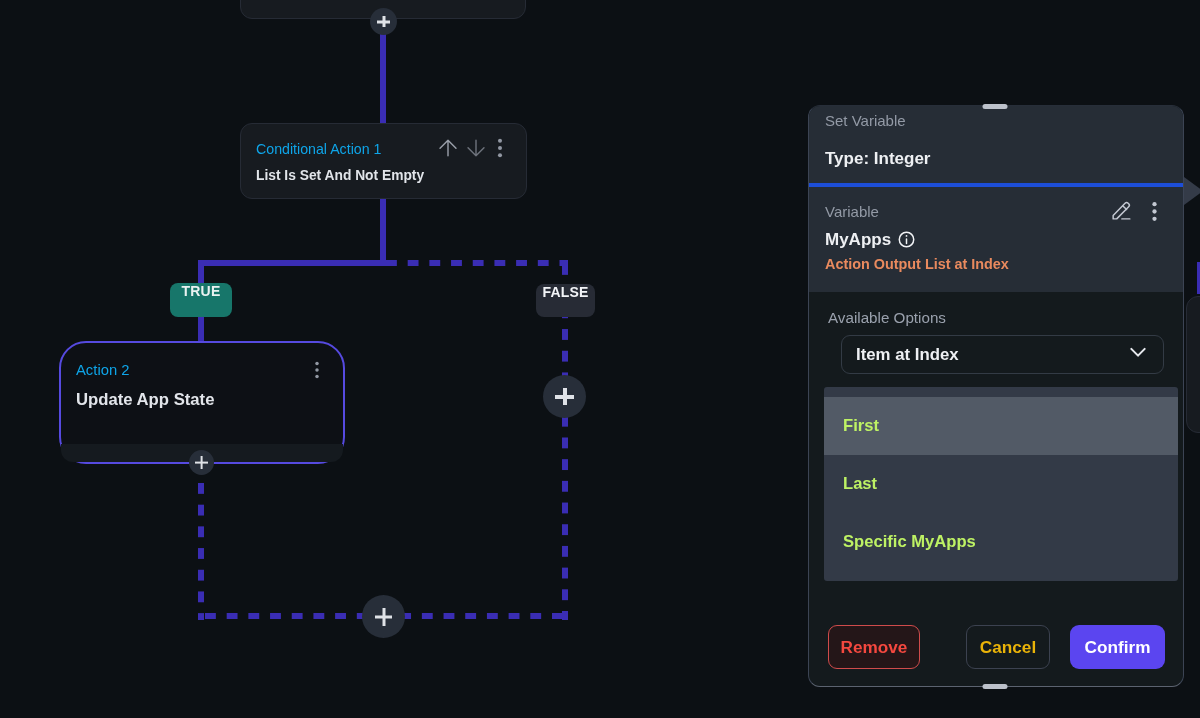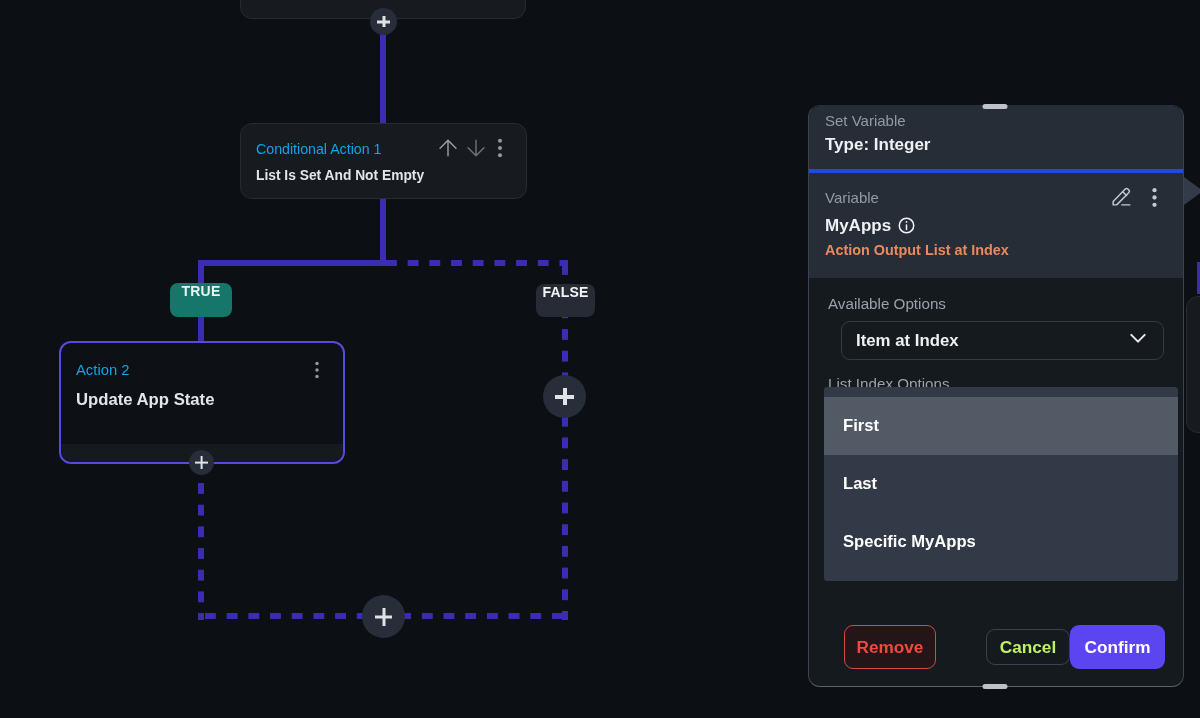--- a/index.html
+++ b/index.html
@@ -12,21 +12,21 @@
   .edge{position:absolute;background:#3a2db4;}
   .dash-v{position:absolute;width:6px;
      background-image:linear-gradient(#3a2db4 50.7%,rgba(0,0,0,0) 0%);
      background-size:6px 21.7px;background-repeat:repeat-y;}
   .dash-h{position:absolute;height:6px;
      background-image:linear-gradient(90deg,#3a2db4 50.7%,rgba(0,0,0,0) 0%);
      background-size:21.7px 6px;background-repeat:repeat-x;}
 
   .card{position:absolute;border-radius:12px;background:#171b20;
         border:1px solid #262b35;box-sizing:border-box;}
-  .card.sel{border:2px solid #564ae0;background:#0d1015;border-radius:12px;}
+  .card.sel{border:2px solid #564ae0;background:#0d1015;border-radius:27px;}
   .card-head{display:flex;align-items:center;justify-content:space-between;}
   .card-sub{color:#0ea5e9;font-size:14.2px;letter-spacing:0px;}
   .card-title{color:#e2e5ea;font-size:13.8px;font-weight:bold;letter-spacing:0px;}
 
   .icon-btn{width:20px;height:20px;display:flex;align-items:center;justify-content:center;}
 
   .plus{position:absolute;border-radius:50%;background:#272e39;
         display:flex;align-items:center;justify-content:center;}
   .plus i{display:block;position:relative;}
   .plus i:before{content:"";position:absolute;background:#dfe2e7;left:0;right:0;top:50%;height:var(--sw,2.6px);transform:translateY(-50%);}
@@ -48,21 +48,21 @@
   .p-strong{color:#eef0f3;font-size:17px;font-weight:bold;}
   .p-body{background:#262d36;border-top:4px solid #1d4ed8;}
   .p-orange{color:#e98a5e;font-size:14.4px;font-weight:bold;}
 
   .field-label{color:#9aa1ad;font-size:15.2px;}
   .select{border:1px solid #333b45;border-radius:9px;height:39px;
           display:flex;align-items:center;justify-content:space-between;
           padding:0 14px;box-sizing:border-box;color:#eef0f3;font-size:16.8px;font-weight:bold;margin-left:13px;}
 
   .dd{position:absolute;background:#333a47;border-radius:3px;overflow:hidden;}
-  .dd-item{display:flex;align-items:center;color:#ffffff;font-size:16.6px;font-weight:bold;
+  .dd-item{display:flex;align-items:center;color:#bef264;font-size:16.6px;font-weight:bold;
            padding-left:19px;box-sizing:border-box;}
   .dd-item.hl{background:#525a66;}
 
   .btn{border-radius:9px;display:flex;align-items:center;justify-content:center;
        font-size:17.2px;font-weight:bold;box-sizing:border-box;}
 </style>
 </head>
 <body>
 
 <div id="root">
@@ -144,21 +144,21 @@
       <i style="width:17px;height:18px;--sw:3px;"></i>
     </div>
   </div>
 
   <div class="grab" style="left:995px;top:104px;"></div>
 
   <div class="panel">
 
     <div class="p-sec p-head" style="padding:6px 16px 14px 16px;">
       <div class="p-label">Set Variable</div>
-      <div class="p-strong" style="margin-top:6px;">Type: Integer</div>
+      <div class="p-strong" style="margin-top:20px;">Type: Integer</div>
     </div>
 
     <div class="p-sec p-body" style="padding:16px 16px 20px 16px;position:relative;">
       <div style="display:flex;align-items:flex-start;justify-content:space-between;">
         <div class="p-label">Variable</div>
         <div style="position:absolute;left:301px;top:13px;display:flex;align-items:center;gap:11px;">
           <span style="display:block;">
             <svg width="23" height="23" viewBox="0 0 24 24" fill="none" stroke="#c3c8d2" stroke-width="1.55" stroke-linecap="round" stroke-linejoin="round">
               <path d="M3.3 16.1v3.6h3.7L19.5 7.1a2.3 2.3 0 0 0 0-3.2l-0.6-.6a2.3 2.3 0 0 0-3.2 0z"></path>
               <path d="M13.5 6.2l3.8 3.8"></path>
@@ -193,28 +193,28 @@
         <span>Item at Index</span>
         <span style="display:block;">
           <svg width="22" height="22" viewBox="0 0 24 24" fill="none" stroke="#e7e9ee" stroke-width="2.2" stroke-linecap="round" stroke-linejoin="round">
             <path d="M4.7 8.6L12 16l7.3-7.4"></path>
             </svg>
         </span>
       </div>
       <div class="field-label" style="margin-top:15px;">List Index Options</div>
     </div>
 
-    <div style="position:absolute;left:16px;right:0;top:519px;height:44px;display:flex;
+    <div style="position:absolute;left:0;right:0;top:519px;height:44px;display:flex;
                 align-items:center;padding:0 18px 0 19px;box-sizing:border-box;">
       <div class="btn" style="width:92px;height:44px;border:1px solid #cf4b4b;color:#f4483f;
                   background:#241618;">
         <span>Remove</span>
       </div>
       <div style="flex:1"></div>
-      <div class="btn" style="width:84px;height:36px;border:1px solid #3c4250;color:#bef264;margin-right:0;">
+      <div class="btn" style="width:84px;height:44px;border:1px solid #3c4250;color:#eab308;margin-right:20px;">
         <span>Cancel</span>
       </div>
       <div class="btn" style="width:95px;height:44px;background:#5b45f0;color:#ffffff;">
         <span>Confirm</span>
       </div>
     </div>
 
   </div>
   <div class="grab" style="left:995px;top:684px;"></div>
   <div style="position:absolute;left:1184px;top:177px;width:0;height:0;

